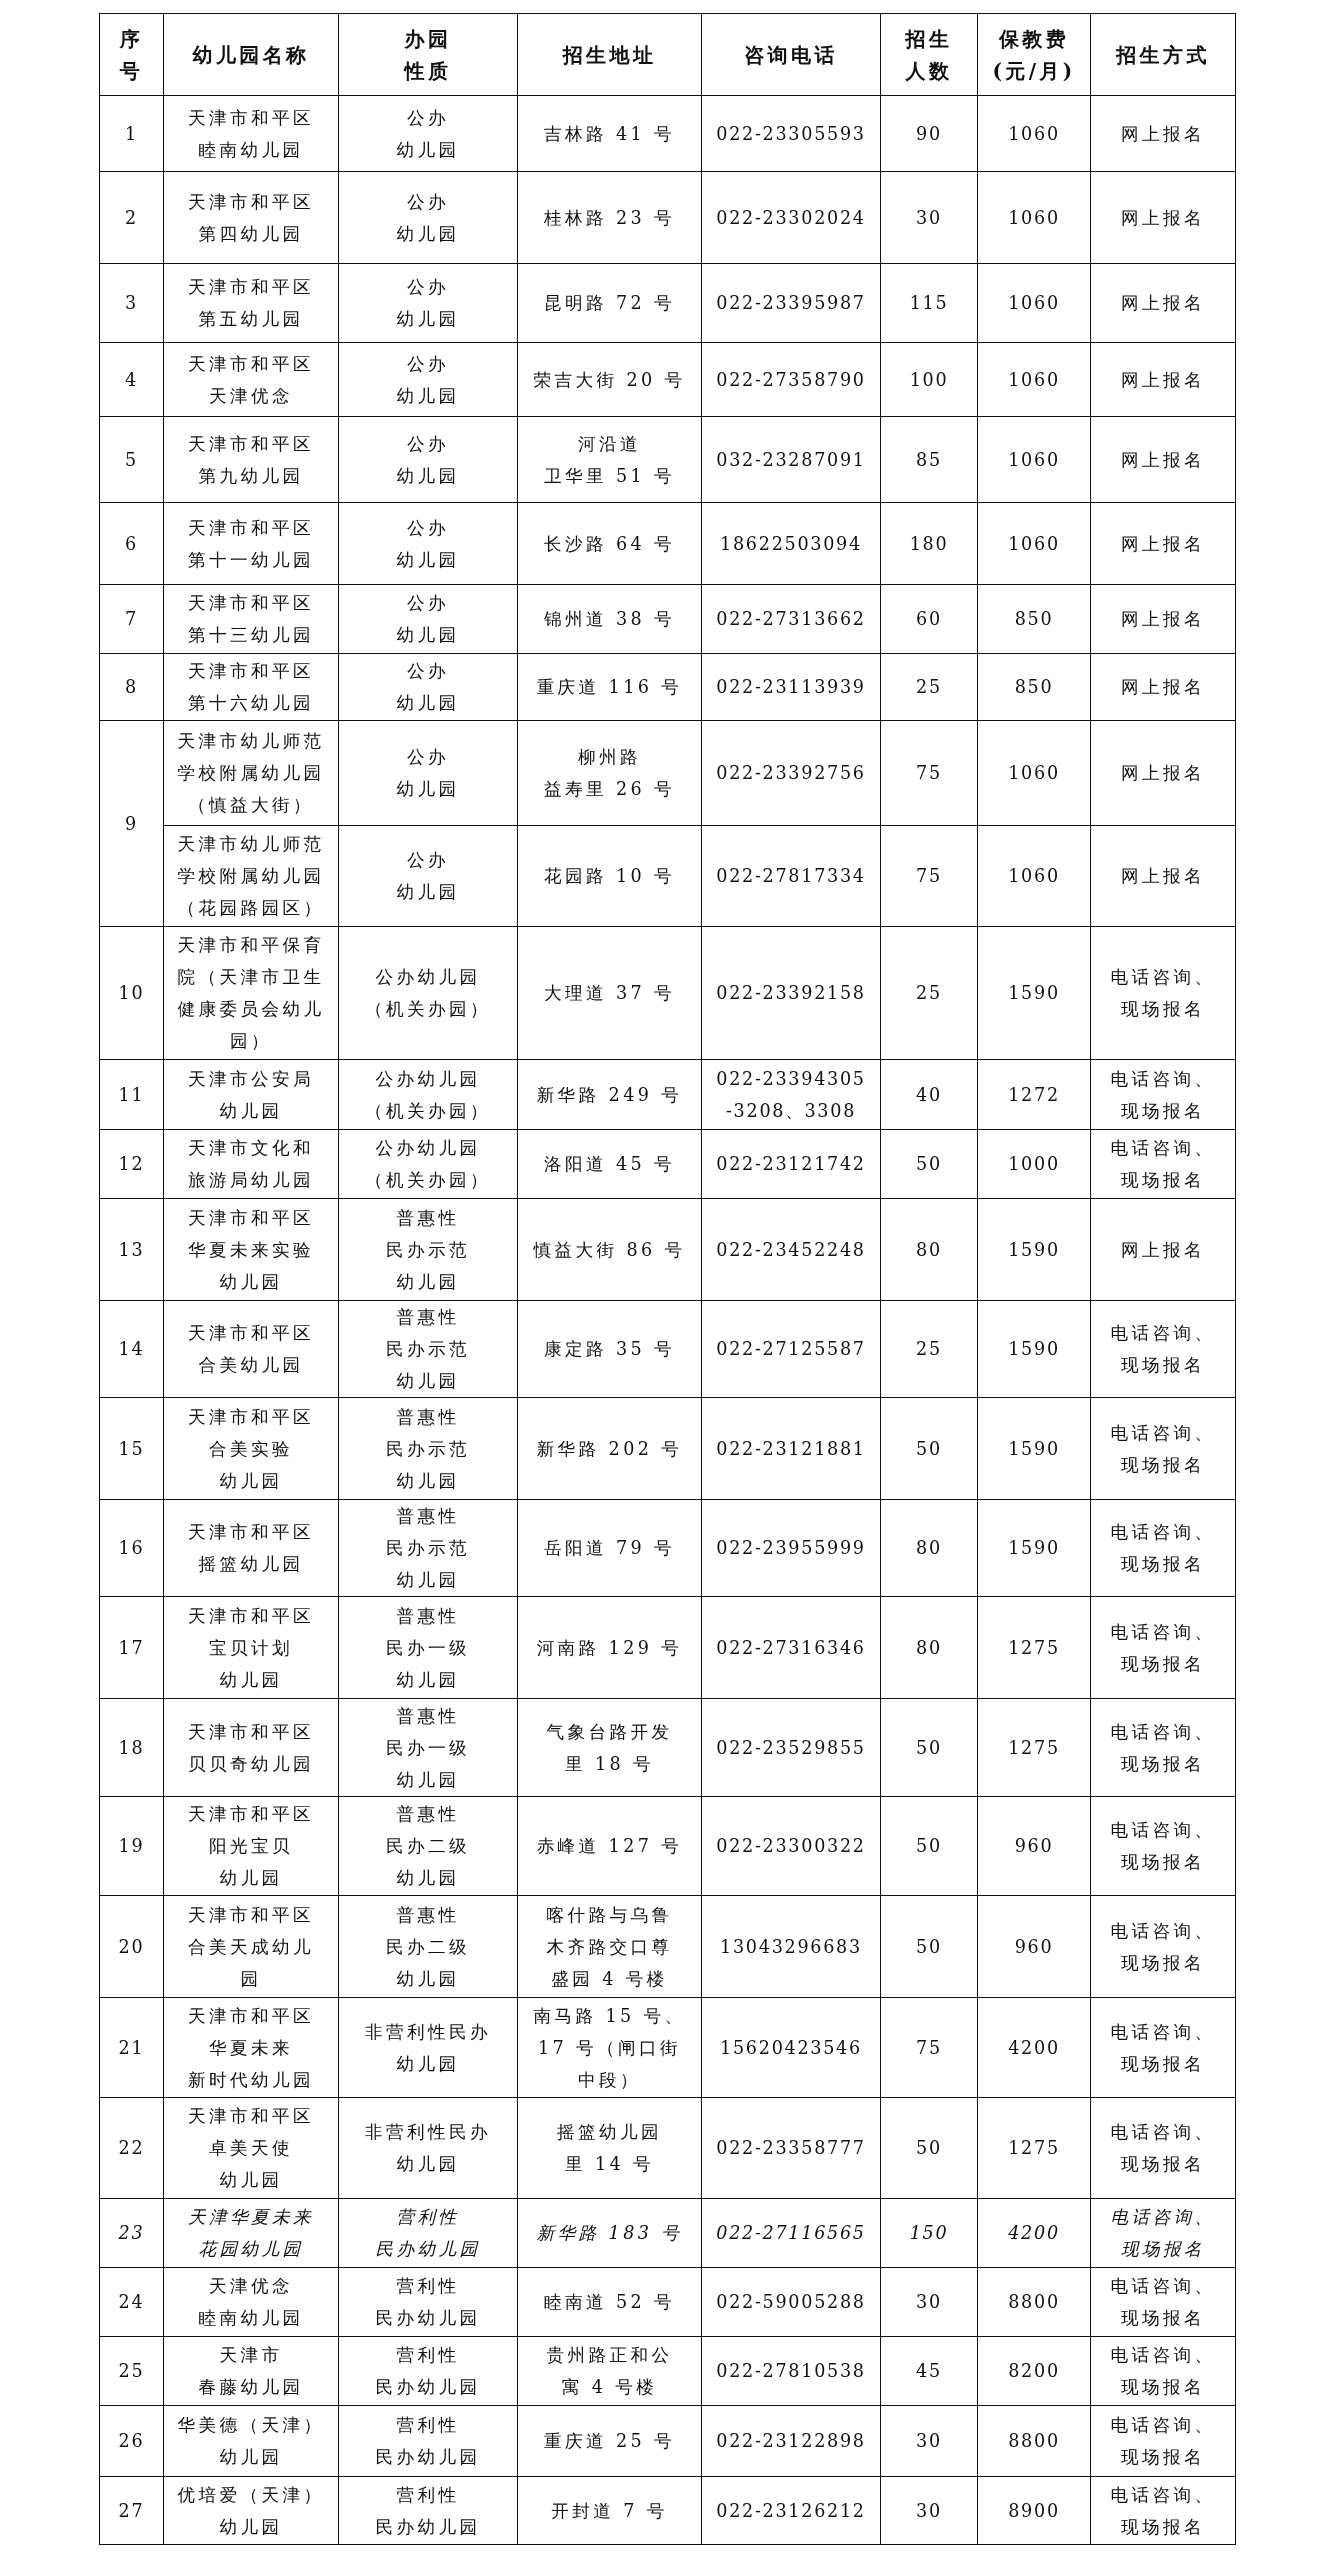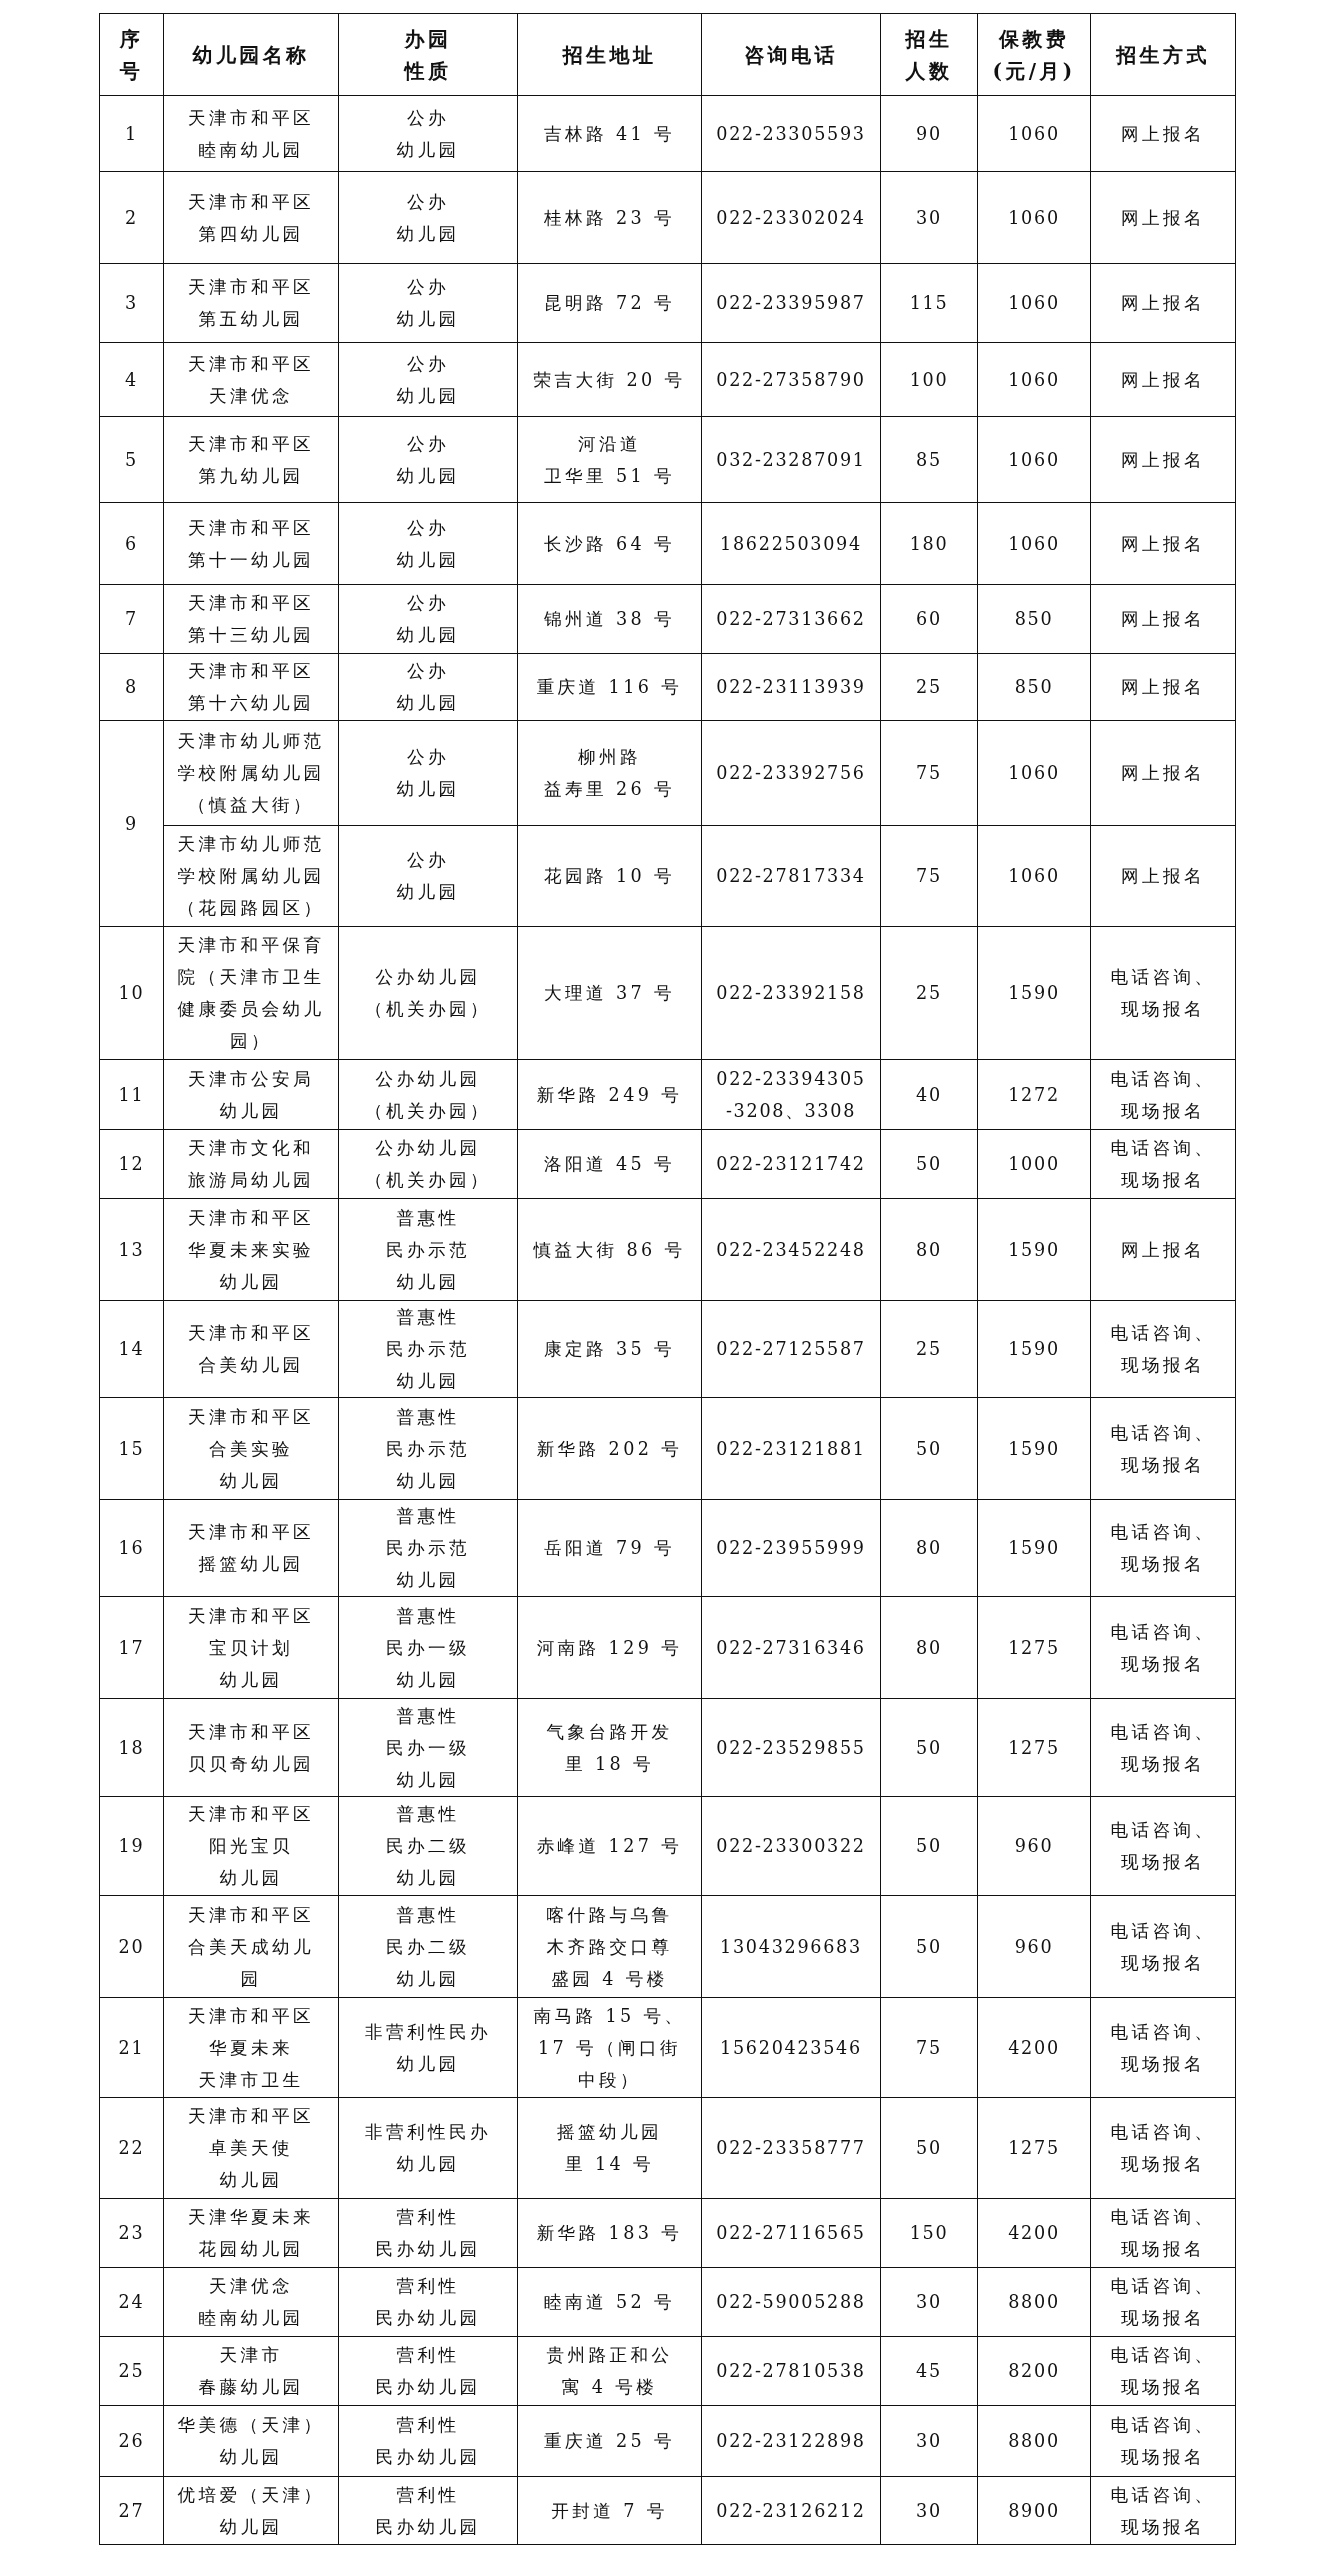--- a/index.html
+++ b/index.html
@@ -553,21 +553,21 @@
         <td>
           <span class="ln">电话咨询、</span>
           <span class="ln">现场报名</span>
         </td>
       </tr>
       <tr style="height: 100px;">
         <td class="num">21</td>
         <td>
           <span class="ln">天津市和平区</span>
           <span class="ln">华夏未来</span>
-          <span class="ln">天津市卫生</span>
+          <span class="ln">新时代幼儿园</span>
         </td>
         <td>
           <span class="ln">非营利性民办</span>
           <span class="ln">幼儿园</span>
         </td>
         <td>
           <span class="ln">南马路 15 号、</span>
           <span class="ln">17 号（闸口街</span>
           <span class="ln">中段）</span>
         </td>
@@ -599,21 +599,21 @@
         <td class="num">
           <span class="ln">022-23358777</span>
         </td>
         <td class="num">50</td>
         <td class="num">1275</td>
         <td>
           <span class="ln">电话咨询、</span>
           <span class="ln">现场报名</span>
         </td>
       </tr>
-      <tr style="height: 69px;">
+      <tr style="height: 69px; font-style: italic;">
         <td class="num">23</td>
         <td>
           <span class="ln">天津华夏未来</span>
           <span class="ln">花园幼儿园</span>
         </td>
         <td>
           <span class="ln">营利性</span>
           <span class="ln">民办幼儿园</span>
         </td>
         <td>

